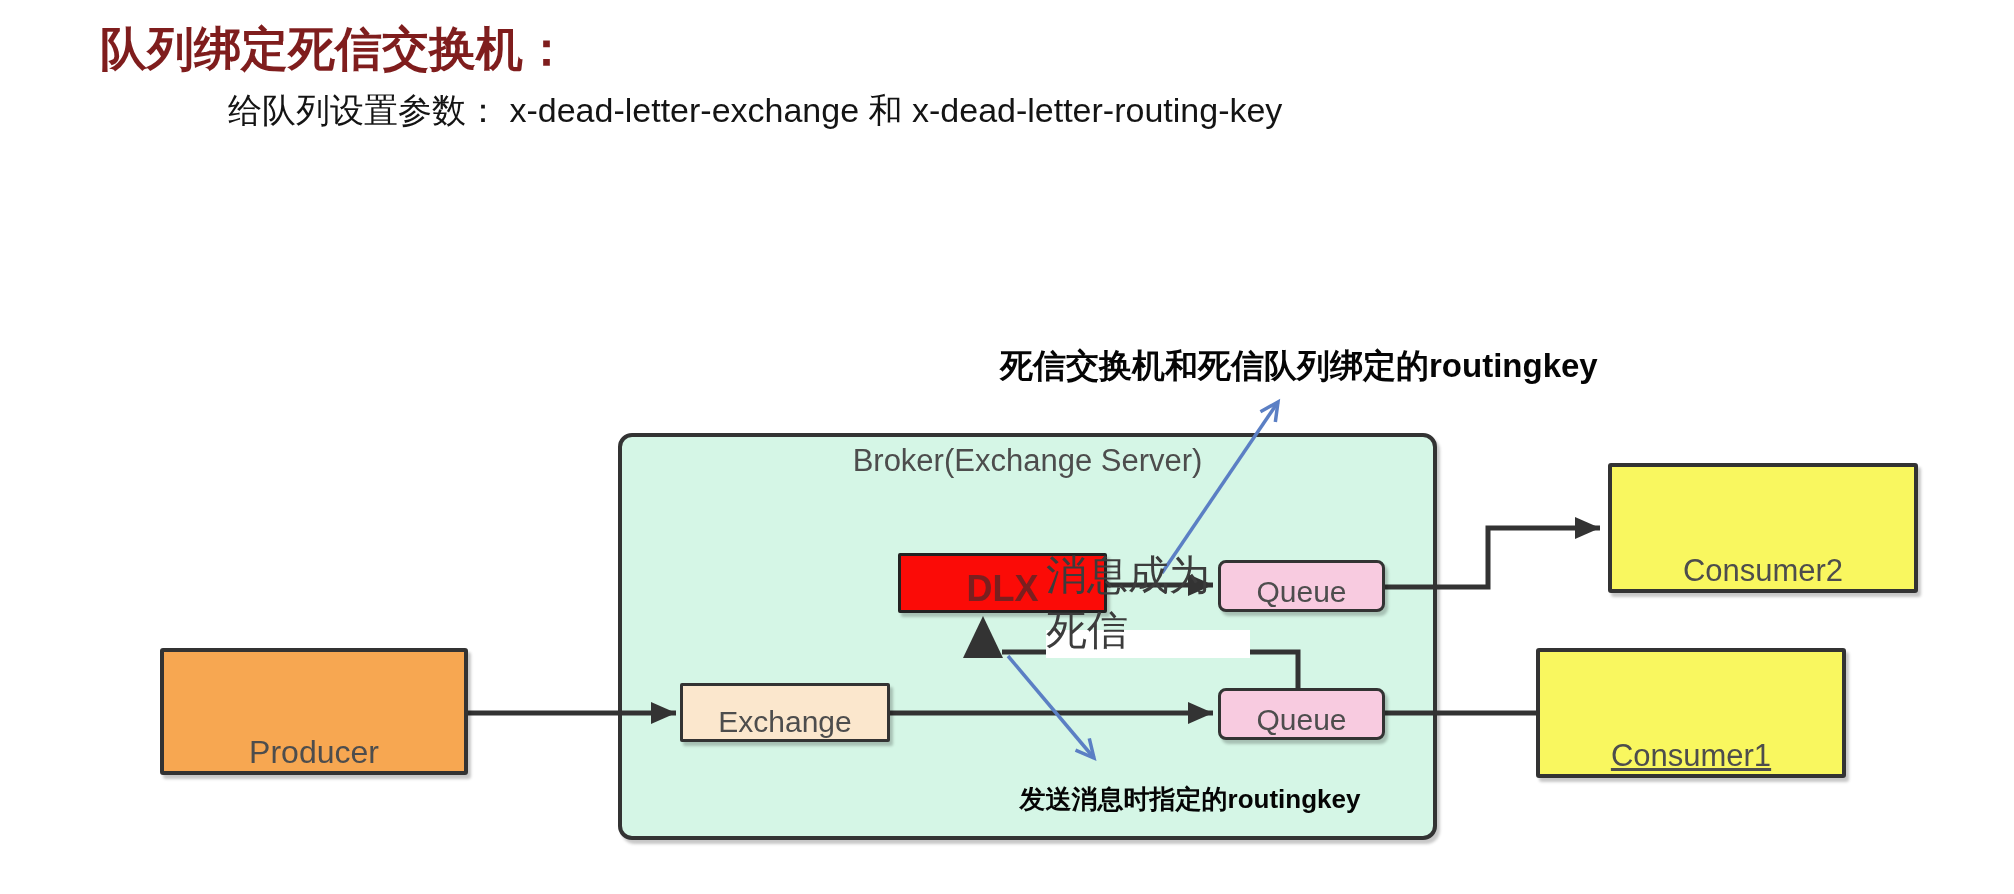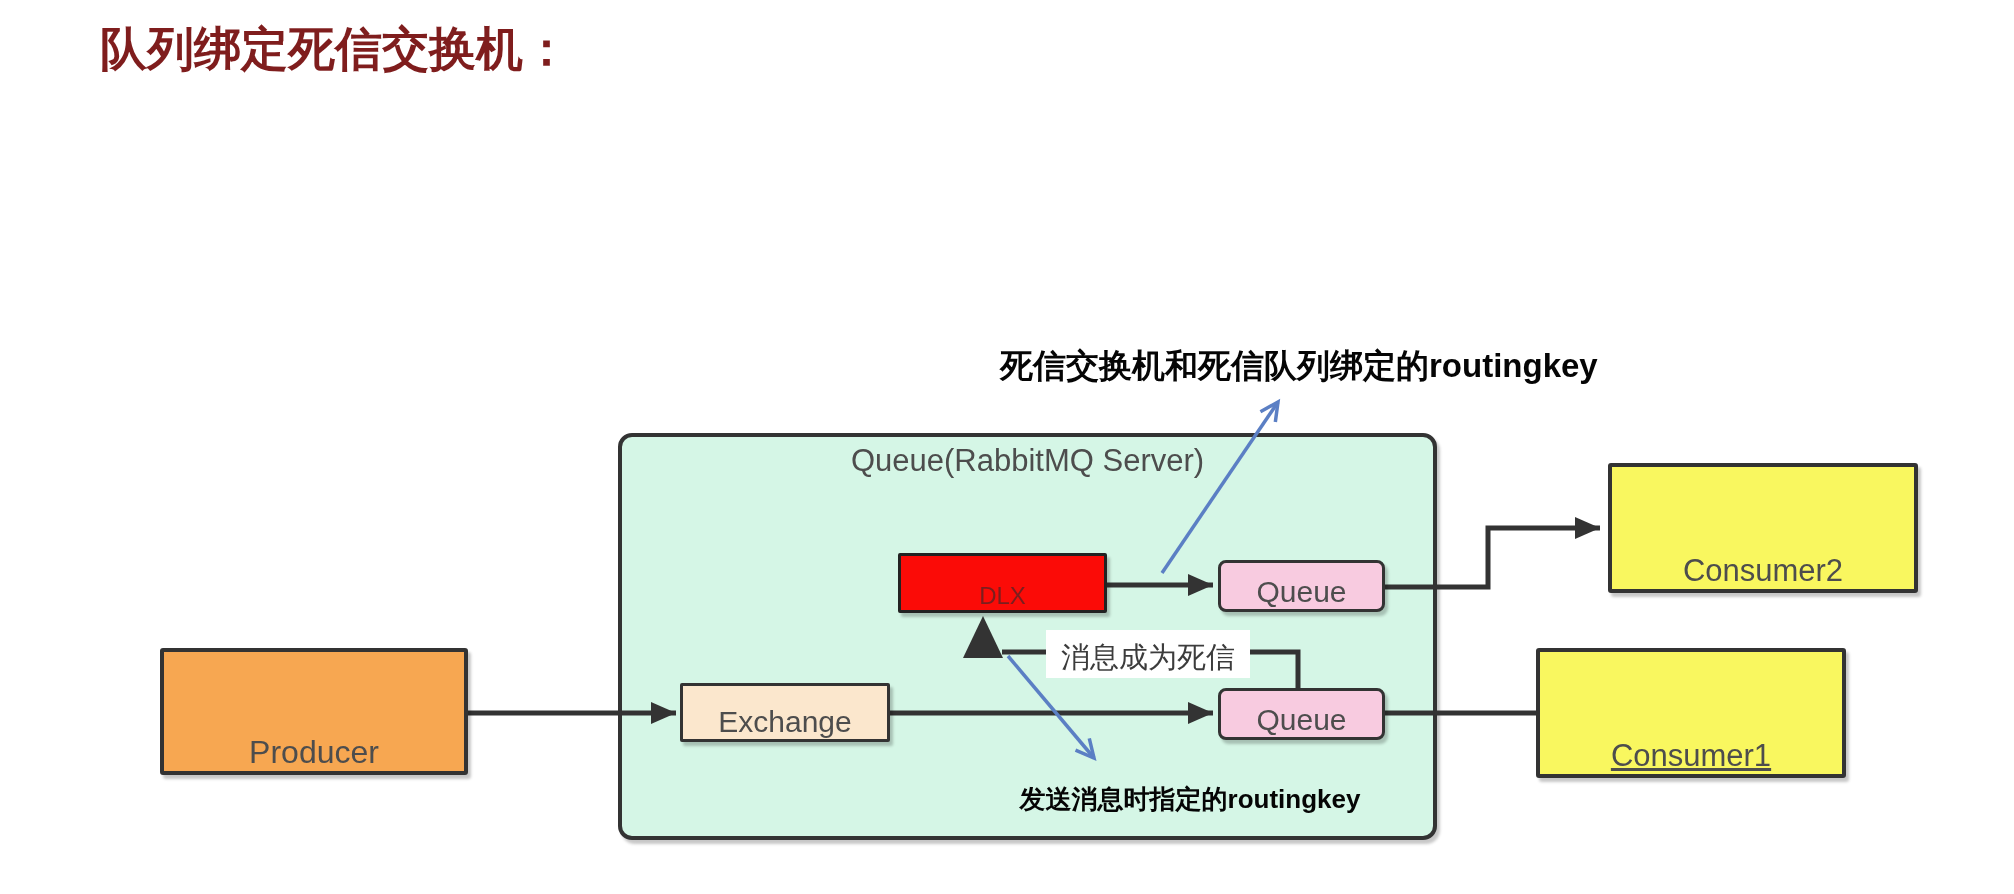--- a/index.html
+++ b/index.html
@@ -26,48 +26,49 @@
   }
   .broker{
     left:618px;top:433px;width:819px;height:407px;
     background:var(--broker-fill);
     border-width:4px;border-radius:14px;
     align-items:flex-start;
   }
   .broker-label{margin-top:6px;font-size:31px;color:#4d4d4d;}
   .producer{left:160px;top:648px;width:308px;height:127px;background:var(--producer-fill);border-width:4px;border-radius:3px;font-size:32px;}
   .exchange{left:680px;top:683px;width:210px;height:59px;background:var(--exchange-fill);border-radius:2px;font-size:30px;}
-  .dlx{left:898px;top:553px;width:209px;height:60px;background:var(--dlx-fill);font-size:24px;color:var(--dlx-text,#7a1f1f);border-radius:2px;border-color:#222;}
+  .dlx{left:898px;top:553px;width:209px;height:60px;background:var(--dlx-fill);font-size:36px;color:var(--dlx-text,#7a1f1f);border-radius:2px;border-color:#222;font-weight:bold;}
   .queue{width:167px;height:52px;background:var(--queue-fill);border-radius:8px;font-size:30px;}
   .queue.top{left:1218px;top:560px;}
   .queue.bottom{left:1218px;top:688px;}
   .consumer{width:310px;height:130px;background:var(--consumer-fill);border-width:4px;border-radius:3px;font-size:31px;}
   .consumer.c2{left:1608px;top:463px;}
   .consumer.c1{left:1536px;top:648px;text-decoration:underline;}
   .note{
-    left:1046px;top:630px;width:204px;height:48px;
+    left:1046px;top:630px;width:204px;height:28px;
     background:#ffffff;border:none;box-shadow:none;
-    font-size:29px;color:#3c3c3c;
+    font-size:41px;color:#3c3c3c;
   }
   svg.wires{position:absolute;left:0;top:0;pointer-events:none;}
   .wire{stroke:var(--arrow,#333);stroke-width:5;fill:none;}
   .wire-head{fill:var(--arrow,#333);stroke:none;}
   .bluewire{stroke:var(--blue-arrow,#5b7fc4);stroke-width:3.5;fill:none;}
 </style>
 </head>
 <body>
 
 <div class="stage">
 
   <div class="txt page-title">队列绑定死信交换机：</div>
+  <div class="txt page-subtitle">给队列设置参数：  x-dead-letter-exchange 和 x-dead-letter-routing-key</div>
 
   <div class="txt annotation top">死信交换机和死信队列绑定的routingkey</div>
 
   <div class="box broker">
-    <span class="broker-label">Queue(RabbitMQ Server)</span>
+    <span class="broker-label">Broker(Exchange Server)</span>
   </div>
 
   <svg class="wires" width="2014" height="894" viewBox="0 0 2014 894">
     <defs>
       <marker id="mBlack" markerUnits="userSpaceOnUse" markerWidth="28" markerHeight="24" refX="25" refY="11" orient="auto">
         <path d="M0,0 L25,11 L0,22 Z" class="wire-head"></path>
       </marker>
       <marker id="mBlue" markerUnits="userSpaceOnUse" markerWidth="30" markerHeight="26" refX="20" refY="11" orient="auto">
         <path d="M2,2 L20,11 L2,20" class="bluewire"></path>
       </marker>

